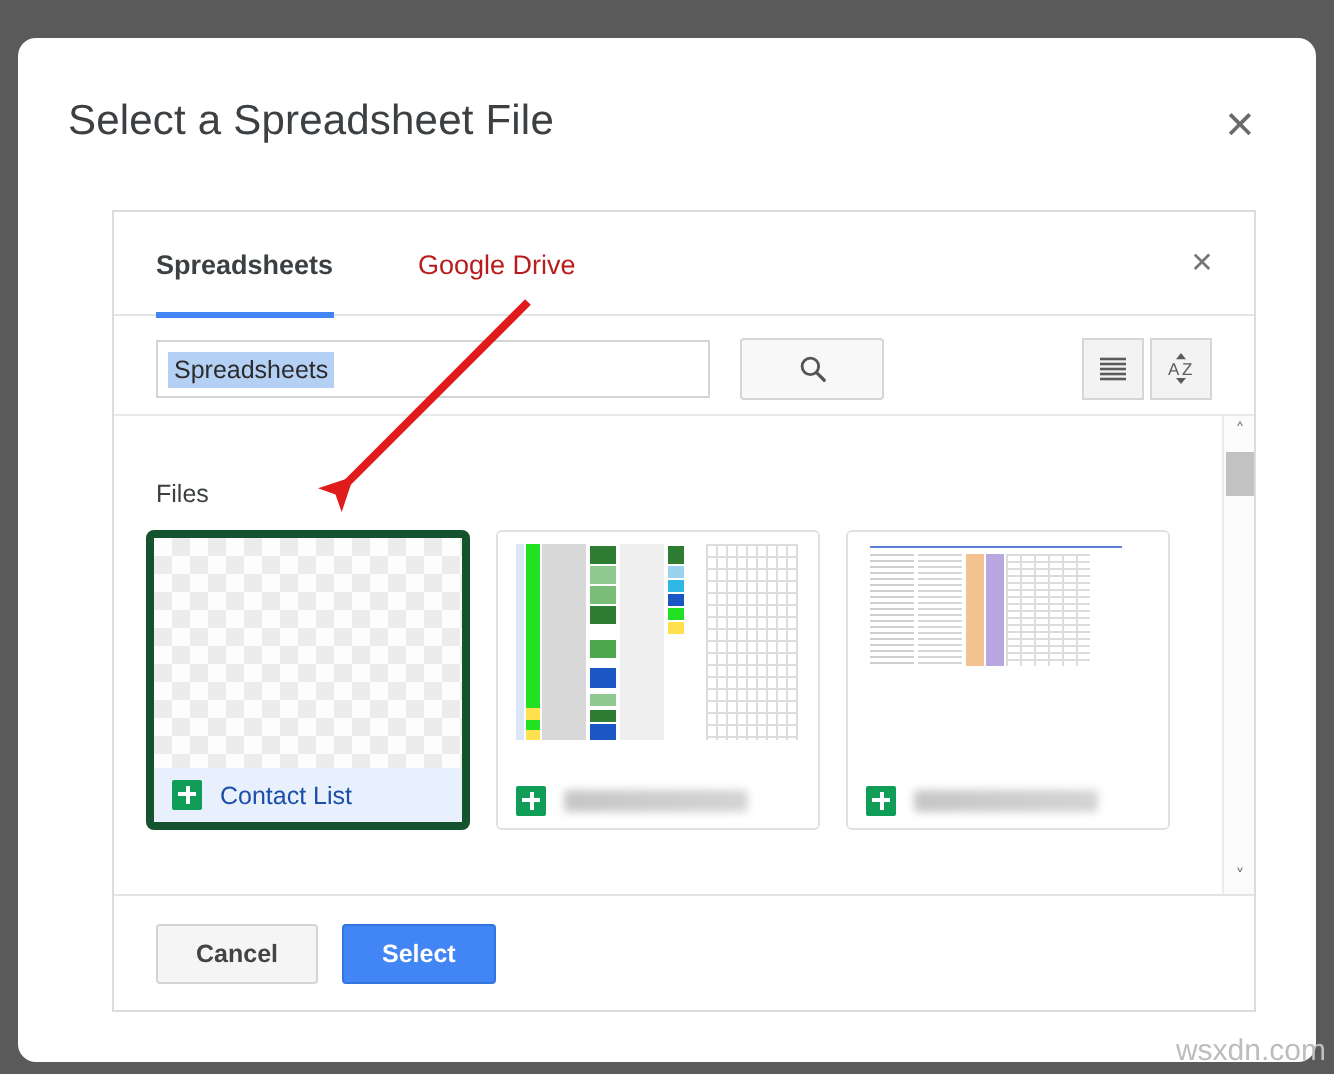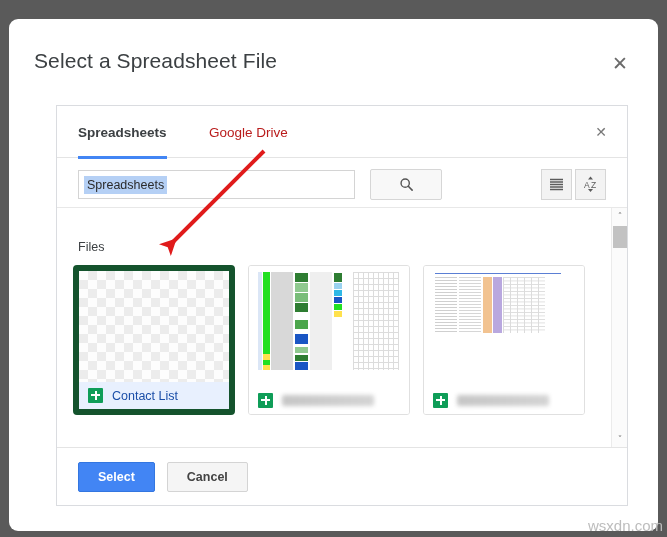--- a/index.html
+++ b/index.html
@@ -224,21 +224,21 @@
     border-radius: 3px;
     background: #fff;
     overflow: hidden;
     position: relative;
     cursor: pointer;
     display: flex;
     flex-direction: column;
   }
 
   .card.selected {
-    border: 6px solid #14532d;
+    border: 4px solid #14532d;
     border-radius: 4px;
   }
 
   .card-thumb {
     flex: 1 1 auto;
     position: relative;
     overflow: hidden;
     background: #ffffff;
   }
 
@@ -557,22 +557,22 @@
       </div>
 
       <div class="scrollbar">
         <div class="sb-arrow sb-up">˄</div>
         <div class="sb-thumb"></div>
         <div class="sb-arrow sb-down">˅</div>
       </div>
     </div>
 
     <div class="actions">
+      <div class="btn btn-secondary">Cancel</div>
       <div class="btn btn-primary">Select</div>
-      <div class="btn btn-secondary">Cancel</div>
     </div>
 
   </div>
 </div>
 
 <svg class="annotation">
   <defs>
     <marker id="arrowhead" markerWidth="4.2" markerHeight="4.2" refX="2.4" refY="2.1" orient="auto">
       <polygon points="0,2.1 4.2,0 3.2,2.1 4.2,4.2" fill="#e01b1b"></polygon>
     </marker>

